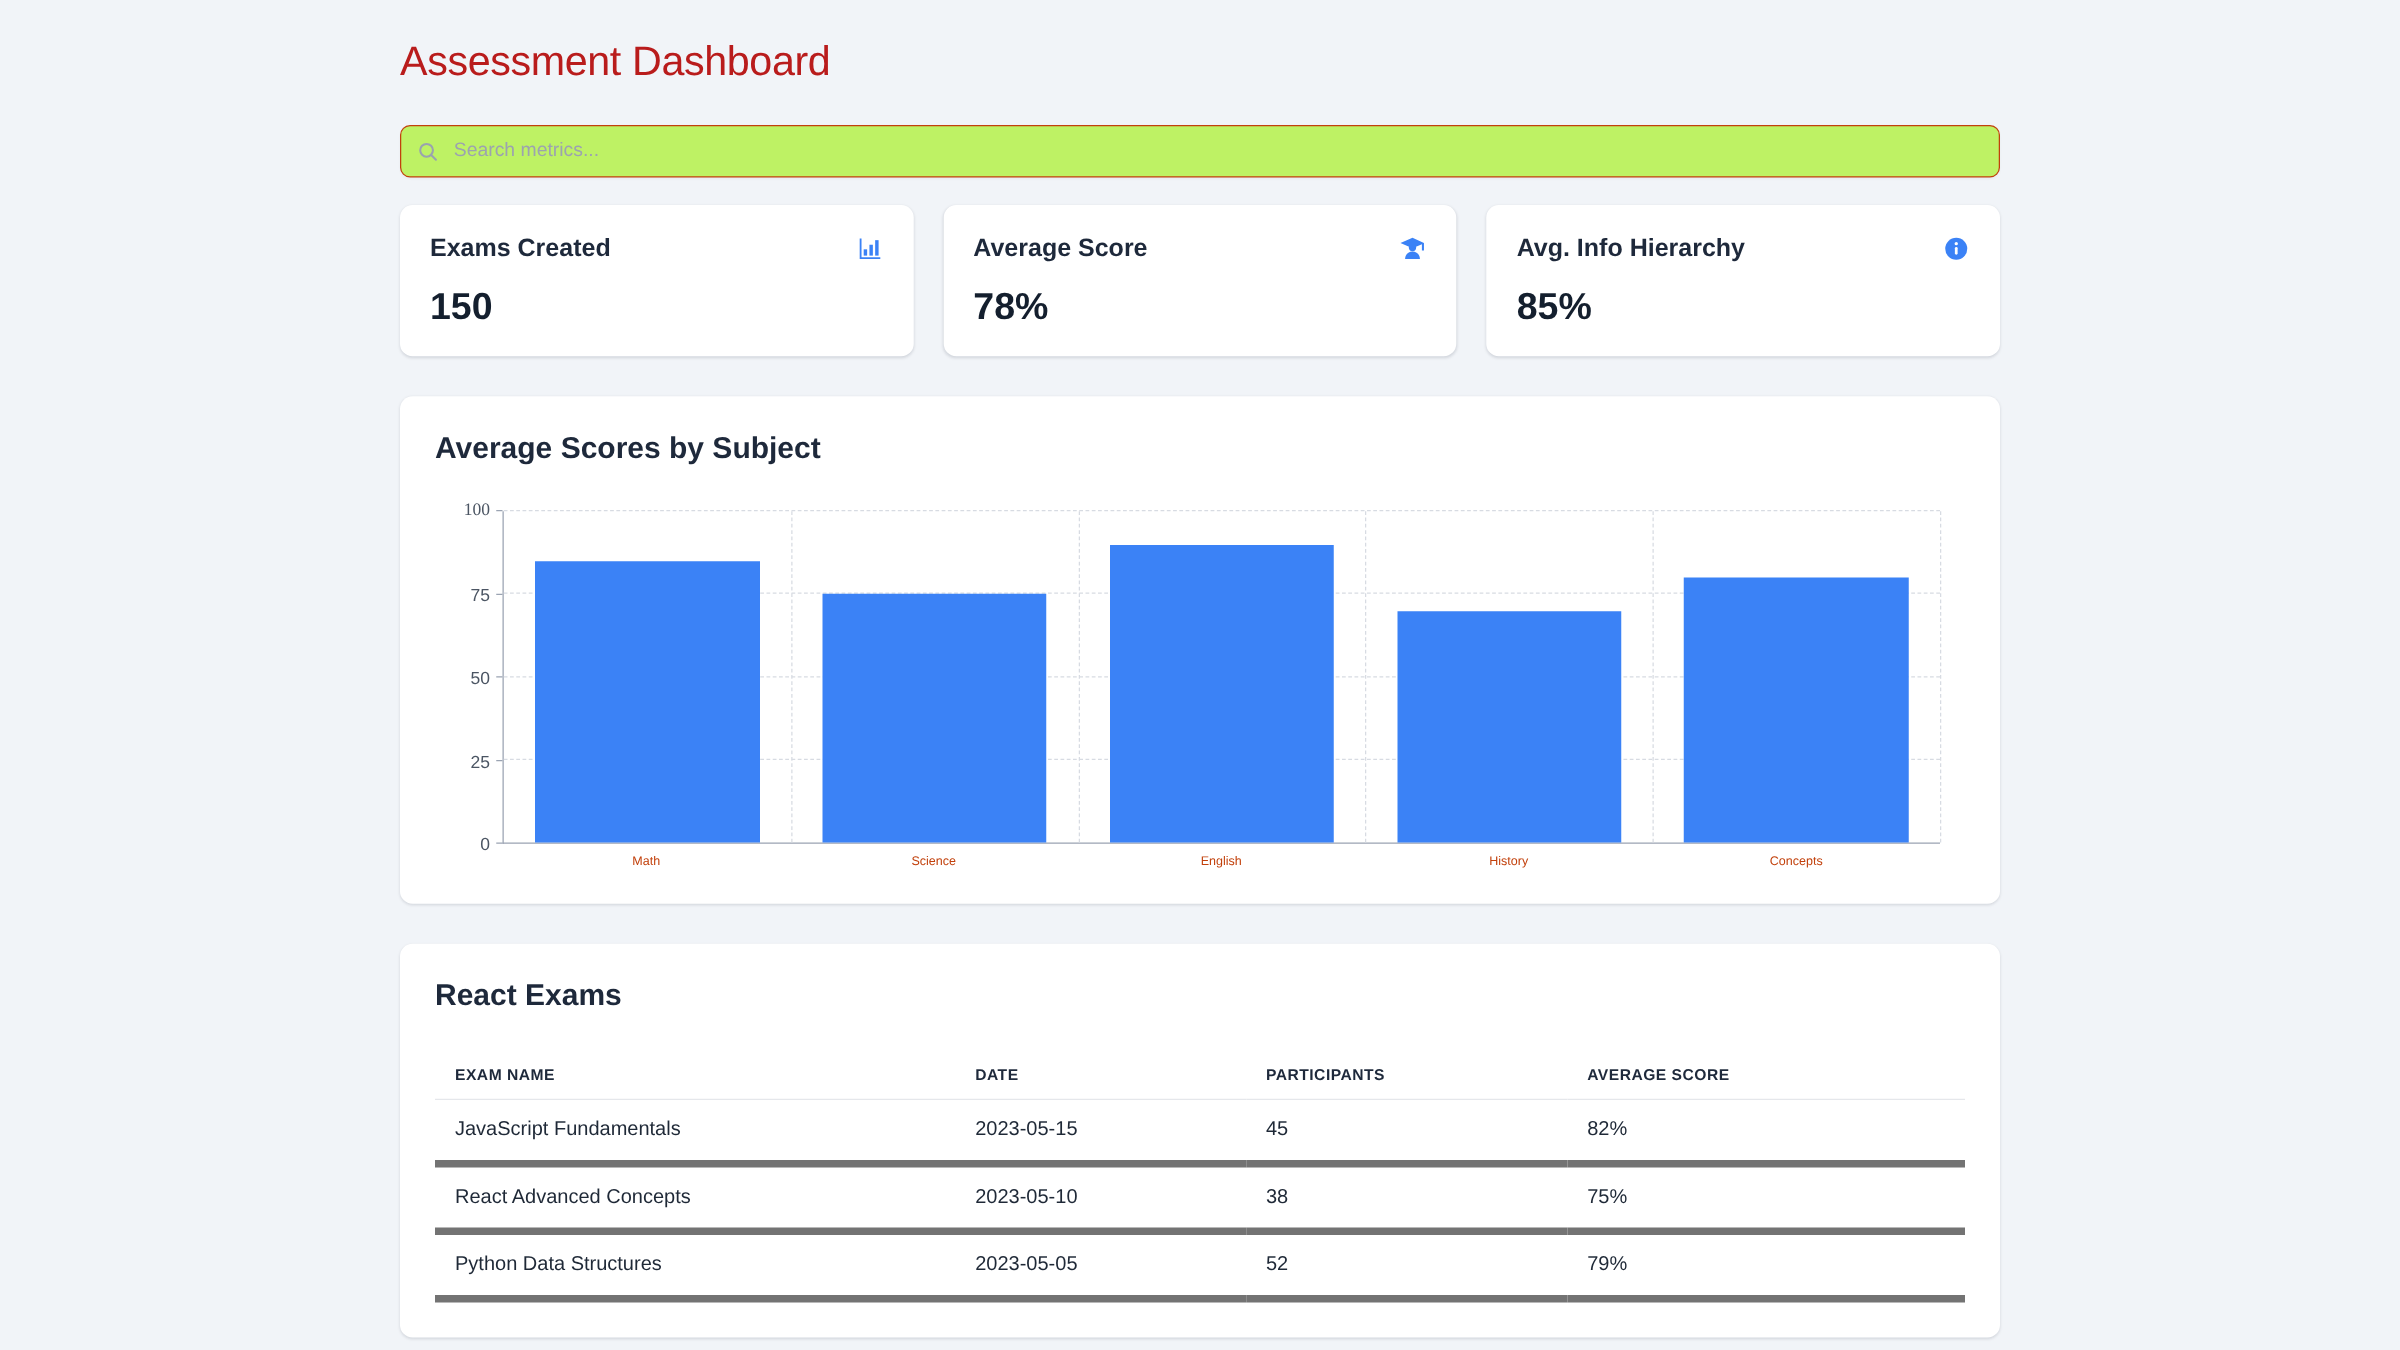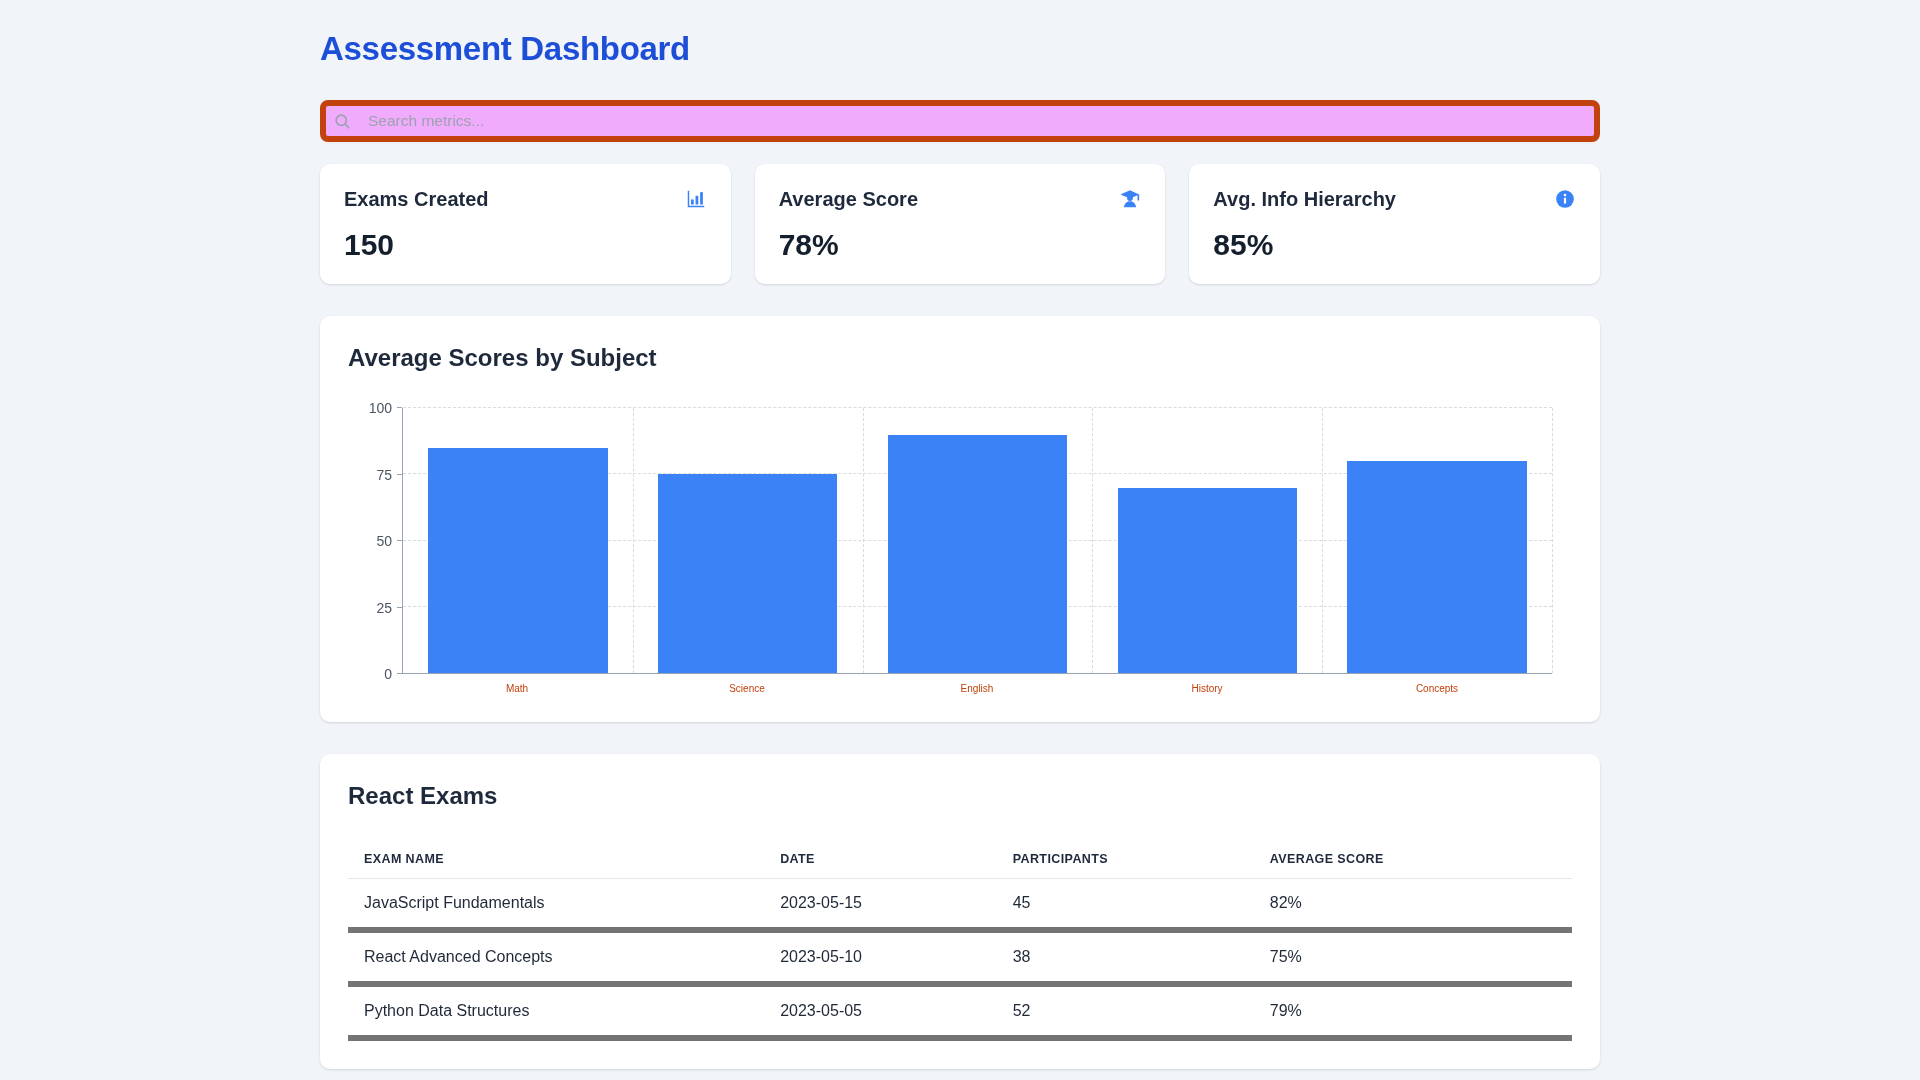--- a/index.html
+++ b/index.html
@@ -6,30 +6,30 @@
   html, body { margin: 0; padding: 0; }
   body {
     width: 1920px; height: 1080px; overflow: hidden;
     background: #f1f4f8;
     font-family: "Liberation Sans", sans-serif;
     color: #1e293b;
   }
   .container { width: 1280px; margin: 0 auto; padding-top: 30px; }
 
   .page-title {
-    font-size: 33px; font-weight: 700; letter-spacing: -0.3px;
-    color: #1d4ed8; margin: 0 0 32px 0;
+    font-size: 33px; font-weight: 400; letter-spacing: -0.3px;
+    color: #b91c1c; margin: 0 0 32px 0;
   }
 
   
   .search-bar { position: relative; margin-bottom: 22px; }
   .search-bar input {
     width: 100%; height: 42px;
-    border: 6px solid #c2410c; border-radius: 8px;
-    background: #f0abfc; padding: 0 16px 0 42px;
+    border: 1px solid #c2410c; border-radius: 8px;
+    background: #bef264; padding: 0 16px 0 42px;
     font-size: 15.5px; color: #374151; outline: none;
     box-shadow: 0 1px 2px rgba(16,24,40,0.04);
     font-family: "Liberation Sans", sans-serif;
   }
   .search-bar input::placeholder { color: #9ca3af; }
   .search-icon-wrap {
     position: absolute; left: 13px; top: 50%; transform: translateY(-50%);
     display: flex; align-items: center;
   }
 
@@ -160,21 +160,21 @@
       <div class="chart-wrap">
         <div class="y-axis">
             <div class="ytick" style="bottom: 0%;">0</div>
             <div class="ytickmark" style="bottom: 0%;"></div>
             <div class="ytick" style="bottom: 25%;">25</div>
             <div class="ytickmark" style="bottom: 25%;"></div>
             <div class="ytick" style="bottom: 50%;">50</div>
             <div class="ytickmark" style="bottom: 50%;"></div>
             <div class="ytick" style="bottom: 75%;">75</div>
             <div class="ytickmark" style="bottom: 75%;"></div>
-            <div class="ytick" style="bottom: 100%;">100</div>
+            <div class="ytick" style="bottom: 100%; font-family: Liberation Serif, serif;">100</div>
             <div class="ytickmark" style="bottom: 100%;"></div>
           </div>
         <div class="plot">
             <div class="grid-h" style="bottom: 25%;"></div>
             <div class="grid-h" style="bottom: 50%;"></div>
             <div class="grid-h" style="bottom: 75%;"></div>
             <div class="grid-h" style="bottom: 100%;"></div>
             <div class="grid-v" style="left: 20%;"></div>
             <div class="grid-v" style="left: 40%;"></div>
             <div class="grid-v" style="left: 60%;"></div>

